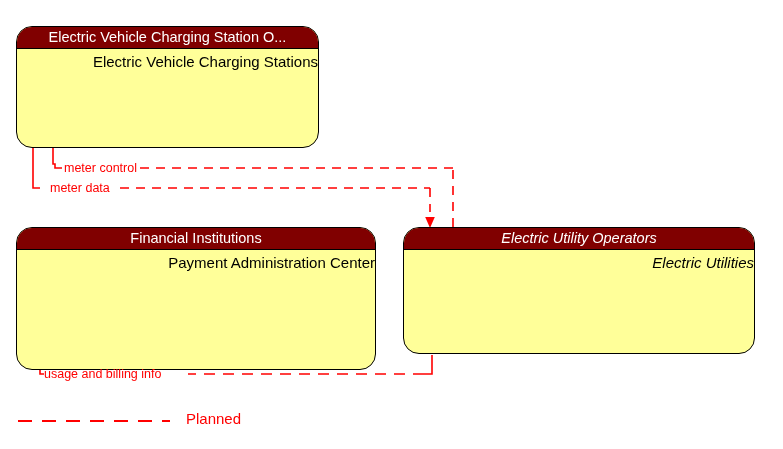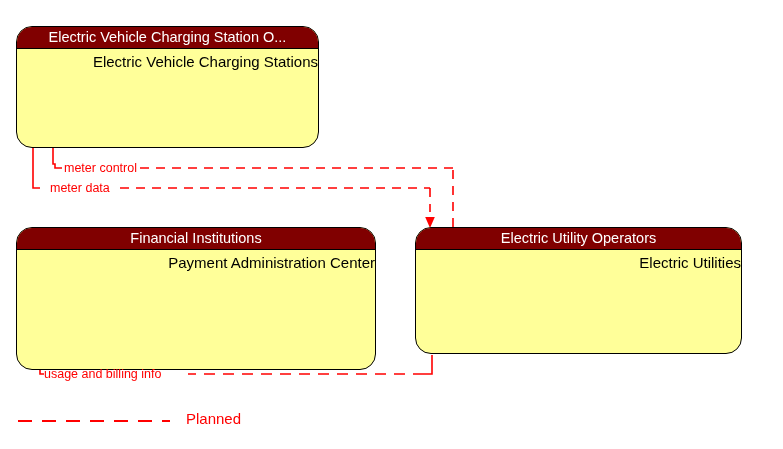--- a/index.html
+++ b/index.html
@@ -53,21 +53,21 @@
     white-space: nowrap;
   }
   
   #box-ev-charging-stations {
     left: 16px;  top: 14px;  width: 303px; height: 122px; margin-top: 12px;
   }
   #box-payment-admin-center {
     left: 16px;  top: 227px; width: 360px; height: 143px;
   }
   #box-electric-utilities {
-    left: 415px; top: 227px; width: 327px; height: 127px;
+    left: 403px; top: 227px; width: 352px; height: 127px; font-style: italic;
   }
 
   
   .flow-label {
     position: absolute;
     color: #FF0000;
     font-size: 12.5px;
     line-height: 14px;
     white-space: nowrap;
   }

